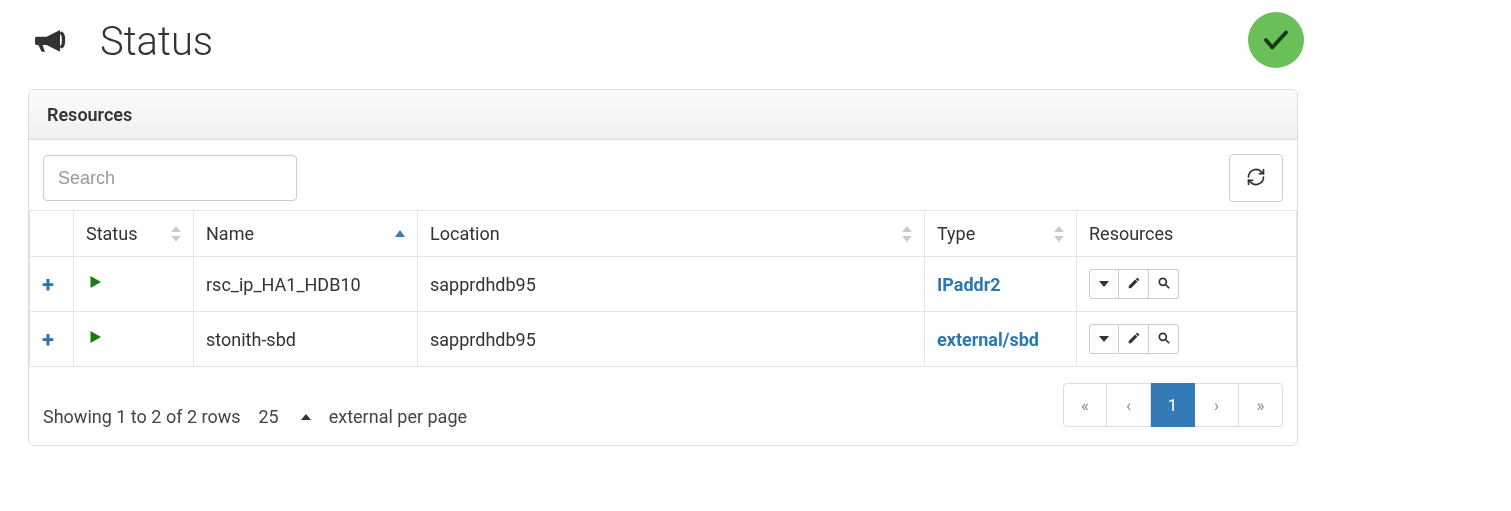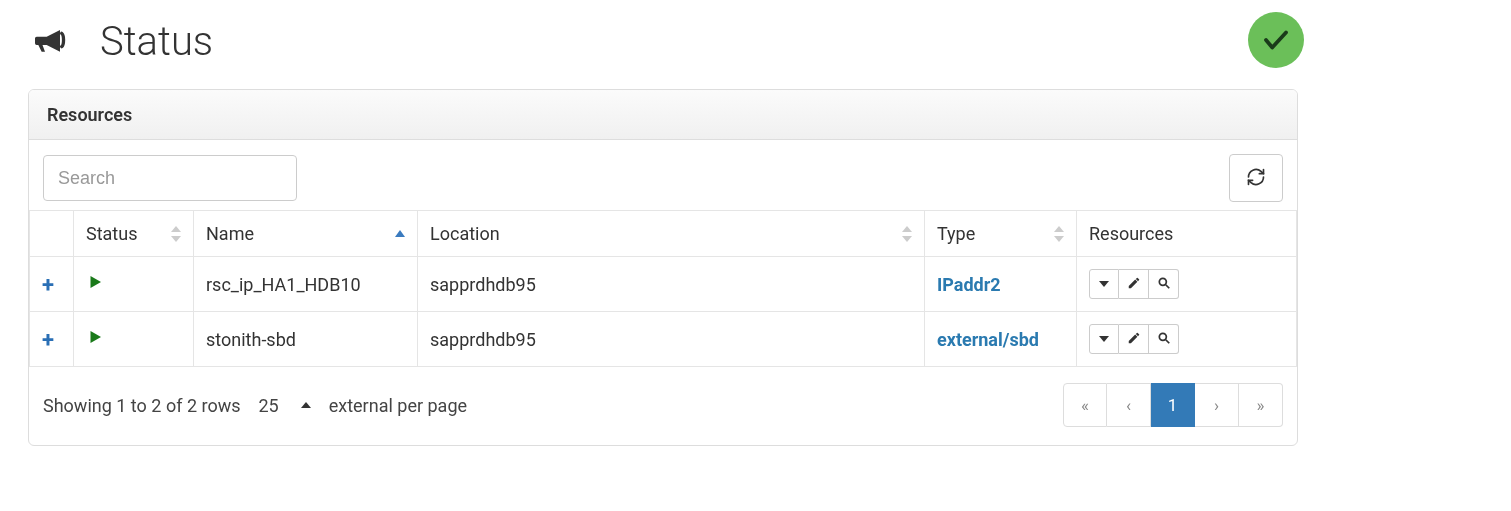--- a/index.html
+++ b/index.html
@@ -149,21 +149,21 @@
     .btn + .btn { border-left:none; }
     .btn:first-child { border-radius:3px 0 0 3px; }
     .btn:last-child  { border-radius:0 3px 3px 0; }
     .caret-down {
       display:inline-block; width:0; height:0;
       border-left:5px solid transparent; border-right:5px solid transparent;
       border-top:6px solid #333;
     }
 
     .footer {
-      display:flex; align-items:center; justify-content:space-between;
+      display:flex; align-items:flex-end; justify-content:space-between;
       padding:16px 14px 18px;
       font-size:18px; color:#444;
     }
     .footer-left { display:flex; align-items:center; gap:18px; }
     .page-size { display:flex; align-items:center; gap:22px; cursor:pointer; }
     .caret-up {
       display:inline-block; width:0; height:0;
       border-left:5px solid transparent; border-right:5px solid transparent;
       border-bottom:6px solid #333;
     }

